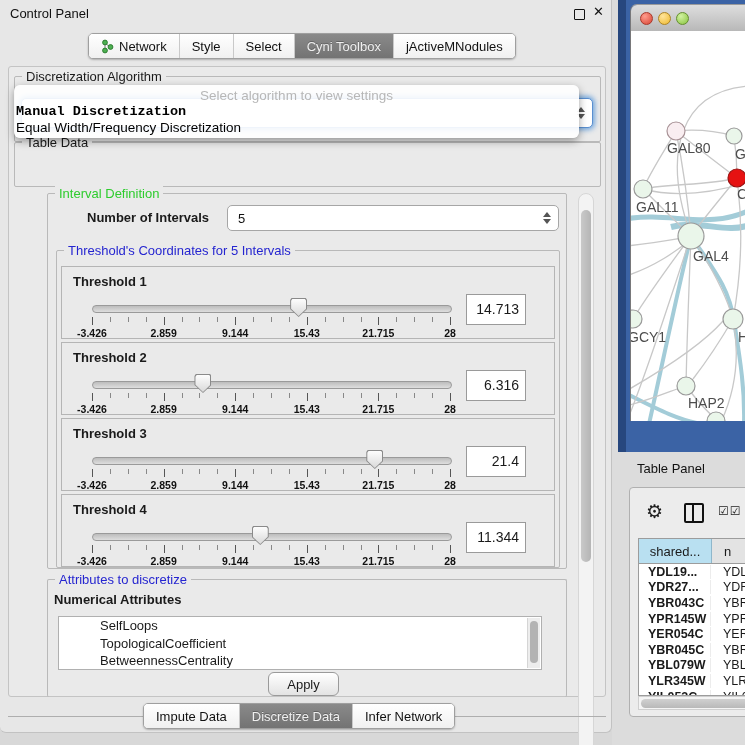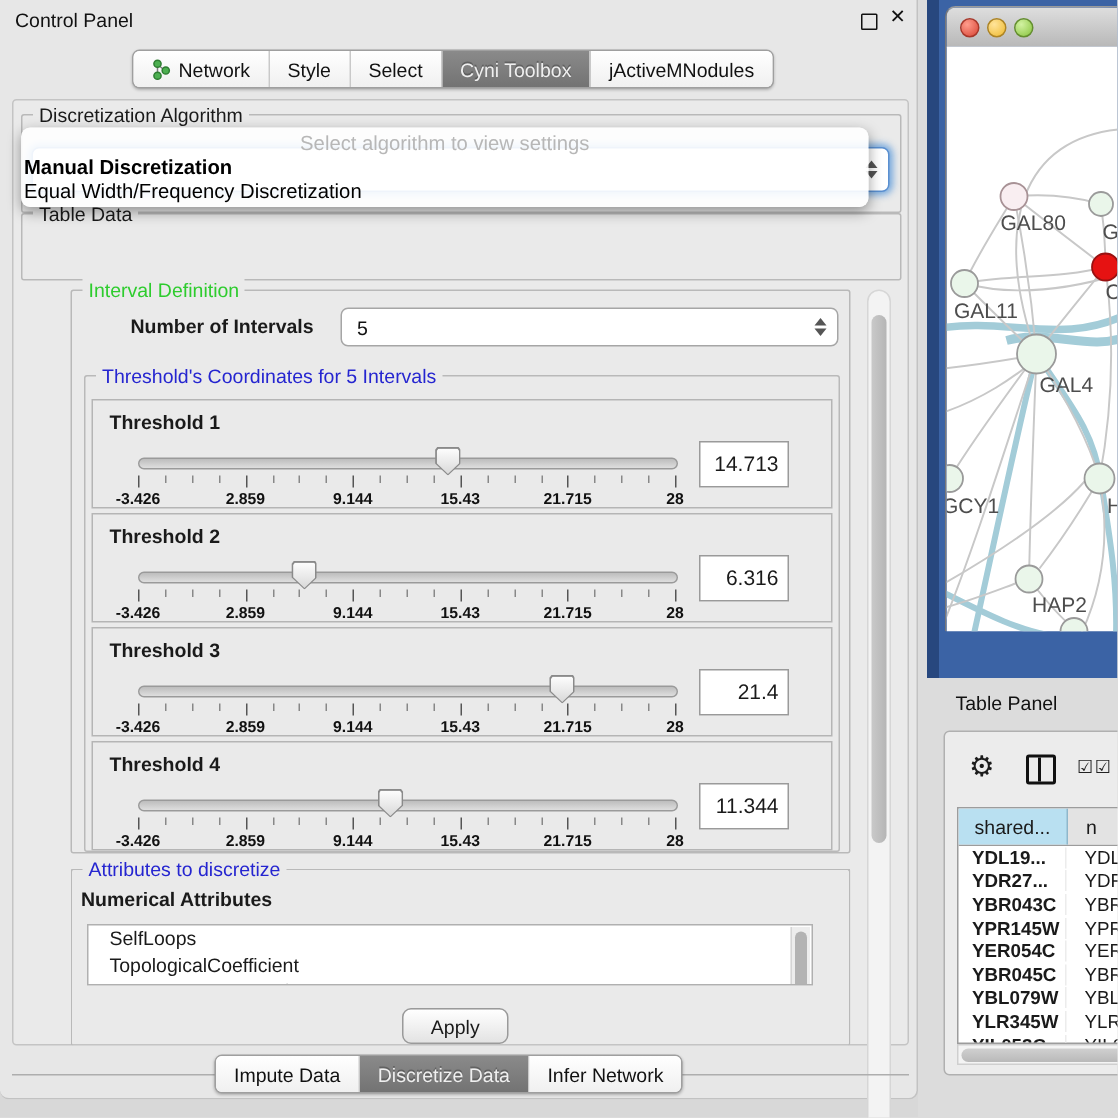--- a/index.html
+++ b/index.html
@@ -58,22 +58,22 @@
   .sl-thumb i{position:absolute;left:1px;top:1px;right:1px;bottom:1px;display:block;
               background:linear-gradient(#fdfdfd,#d9d9d9);clip-path:polygon(8% 0,92% 0,100% 10%,100% 58%,50% 100%,0 58%,0 10%);}
   .tick{position:absolute;top:50px;width:1px;background:#555;}
   .tick.major{height:8px;}
   .tick.minor{height:5px;background:#888;}
   .tick-label{position:absolute;top:60px;transform:translateX(-50%);font-size:10.5px;font-weight:bold;color:#111;white-space:nowrap;}
   .sl-value{position:absolute;left:404px;top:27px;width:60px;height:31px;background:#fff;border:1px solid #9a9a9a;
             box-sizing:border-box;font-size:14px;text-align:right;padding:6px 6px 0 0;}
 
   
-  #attr-list{position:absolute;left:10px;top:36px;width:484px;height:41px;background:#fff;border:1px solid #b0b0b0;
-             box-sizing:border-box;overflow:hidden;}
+  #attr-list{position:absolute;left:10px;top:36px;width:484px;height:54px;background:#fff;border:1px solid #b0b0b0;
+             box-sizing:border-box;overflow:hidden;padding-left:27px;}
   .attr-item{font-size:13px;padding-left:14px;line-height:17.5px;white-space:nowrap;}
   #attr-sb{position:absolute;right:1px;top:1px;width:12px;height:50px;background:#ededed;border-left:1px solid #d5d5d5;}
   #attr-sb i{position:absolute;left:1.5px;top:3px;width:8px;height:42px;background:#b3b3b3;border-radius:5px;display:block;}
 
   #apply-btn{position:absolute;left:259px;top:605px;width:69px;height:22px;border:1px solid #9a9a9a;border-radius:6px;
              background:linear-gradient(#ffffff,#e3e3e3);font-size:13px;display:flex;align-items:center;justify-content:center;}
 
   
   #main-sb{position:absolute;left:569px;top:126px;width:16px;height:560px;background:#f3f3f3;border:1px solid #d6d6d6;
            border-radius:9px;box-sizing:border-box;}
@@ -158,21 +158,21 @@
 
       <div class="grp" style="left:5px;top:9px;width:587px;height:66px;">
         <div class="grp-label">Discretization Algorithm</div>
       </div>
       <div class="combo focused" style="left:12px;top:31px;width:572px;height:30px;">
         <span class="stepper"></span>
       </div>
 
       <div id="algo-popup">
         <div class="ph">Select algorithm to view settings</div>
-        <div class="it b" style="top:19px;">Manual Discretization</div>
+        <div class="it b" style="top:19px;font-family:Liberation Mono, monospace;">Manual Discretization</div>
         <div class="it" style="top:35px;">Equal Width/Frequency Discretization</div>
       </div>
 
       <div class="grp" style="left:5px;top:75px;width:587px;height:45px;">
         <div class="grp-label">Table Data</div>
       </div>
 
       <div class="grp" style="left:38px;top:126px;width:520px;height:376px;padding-left:29px;">
         <div class="grp-label green">Interval Definition</div>
         <div style="position:absolute;left:39px;top:16px;font-weight:bold;font-size:13px;">Number of Intervals</div>

